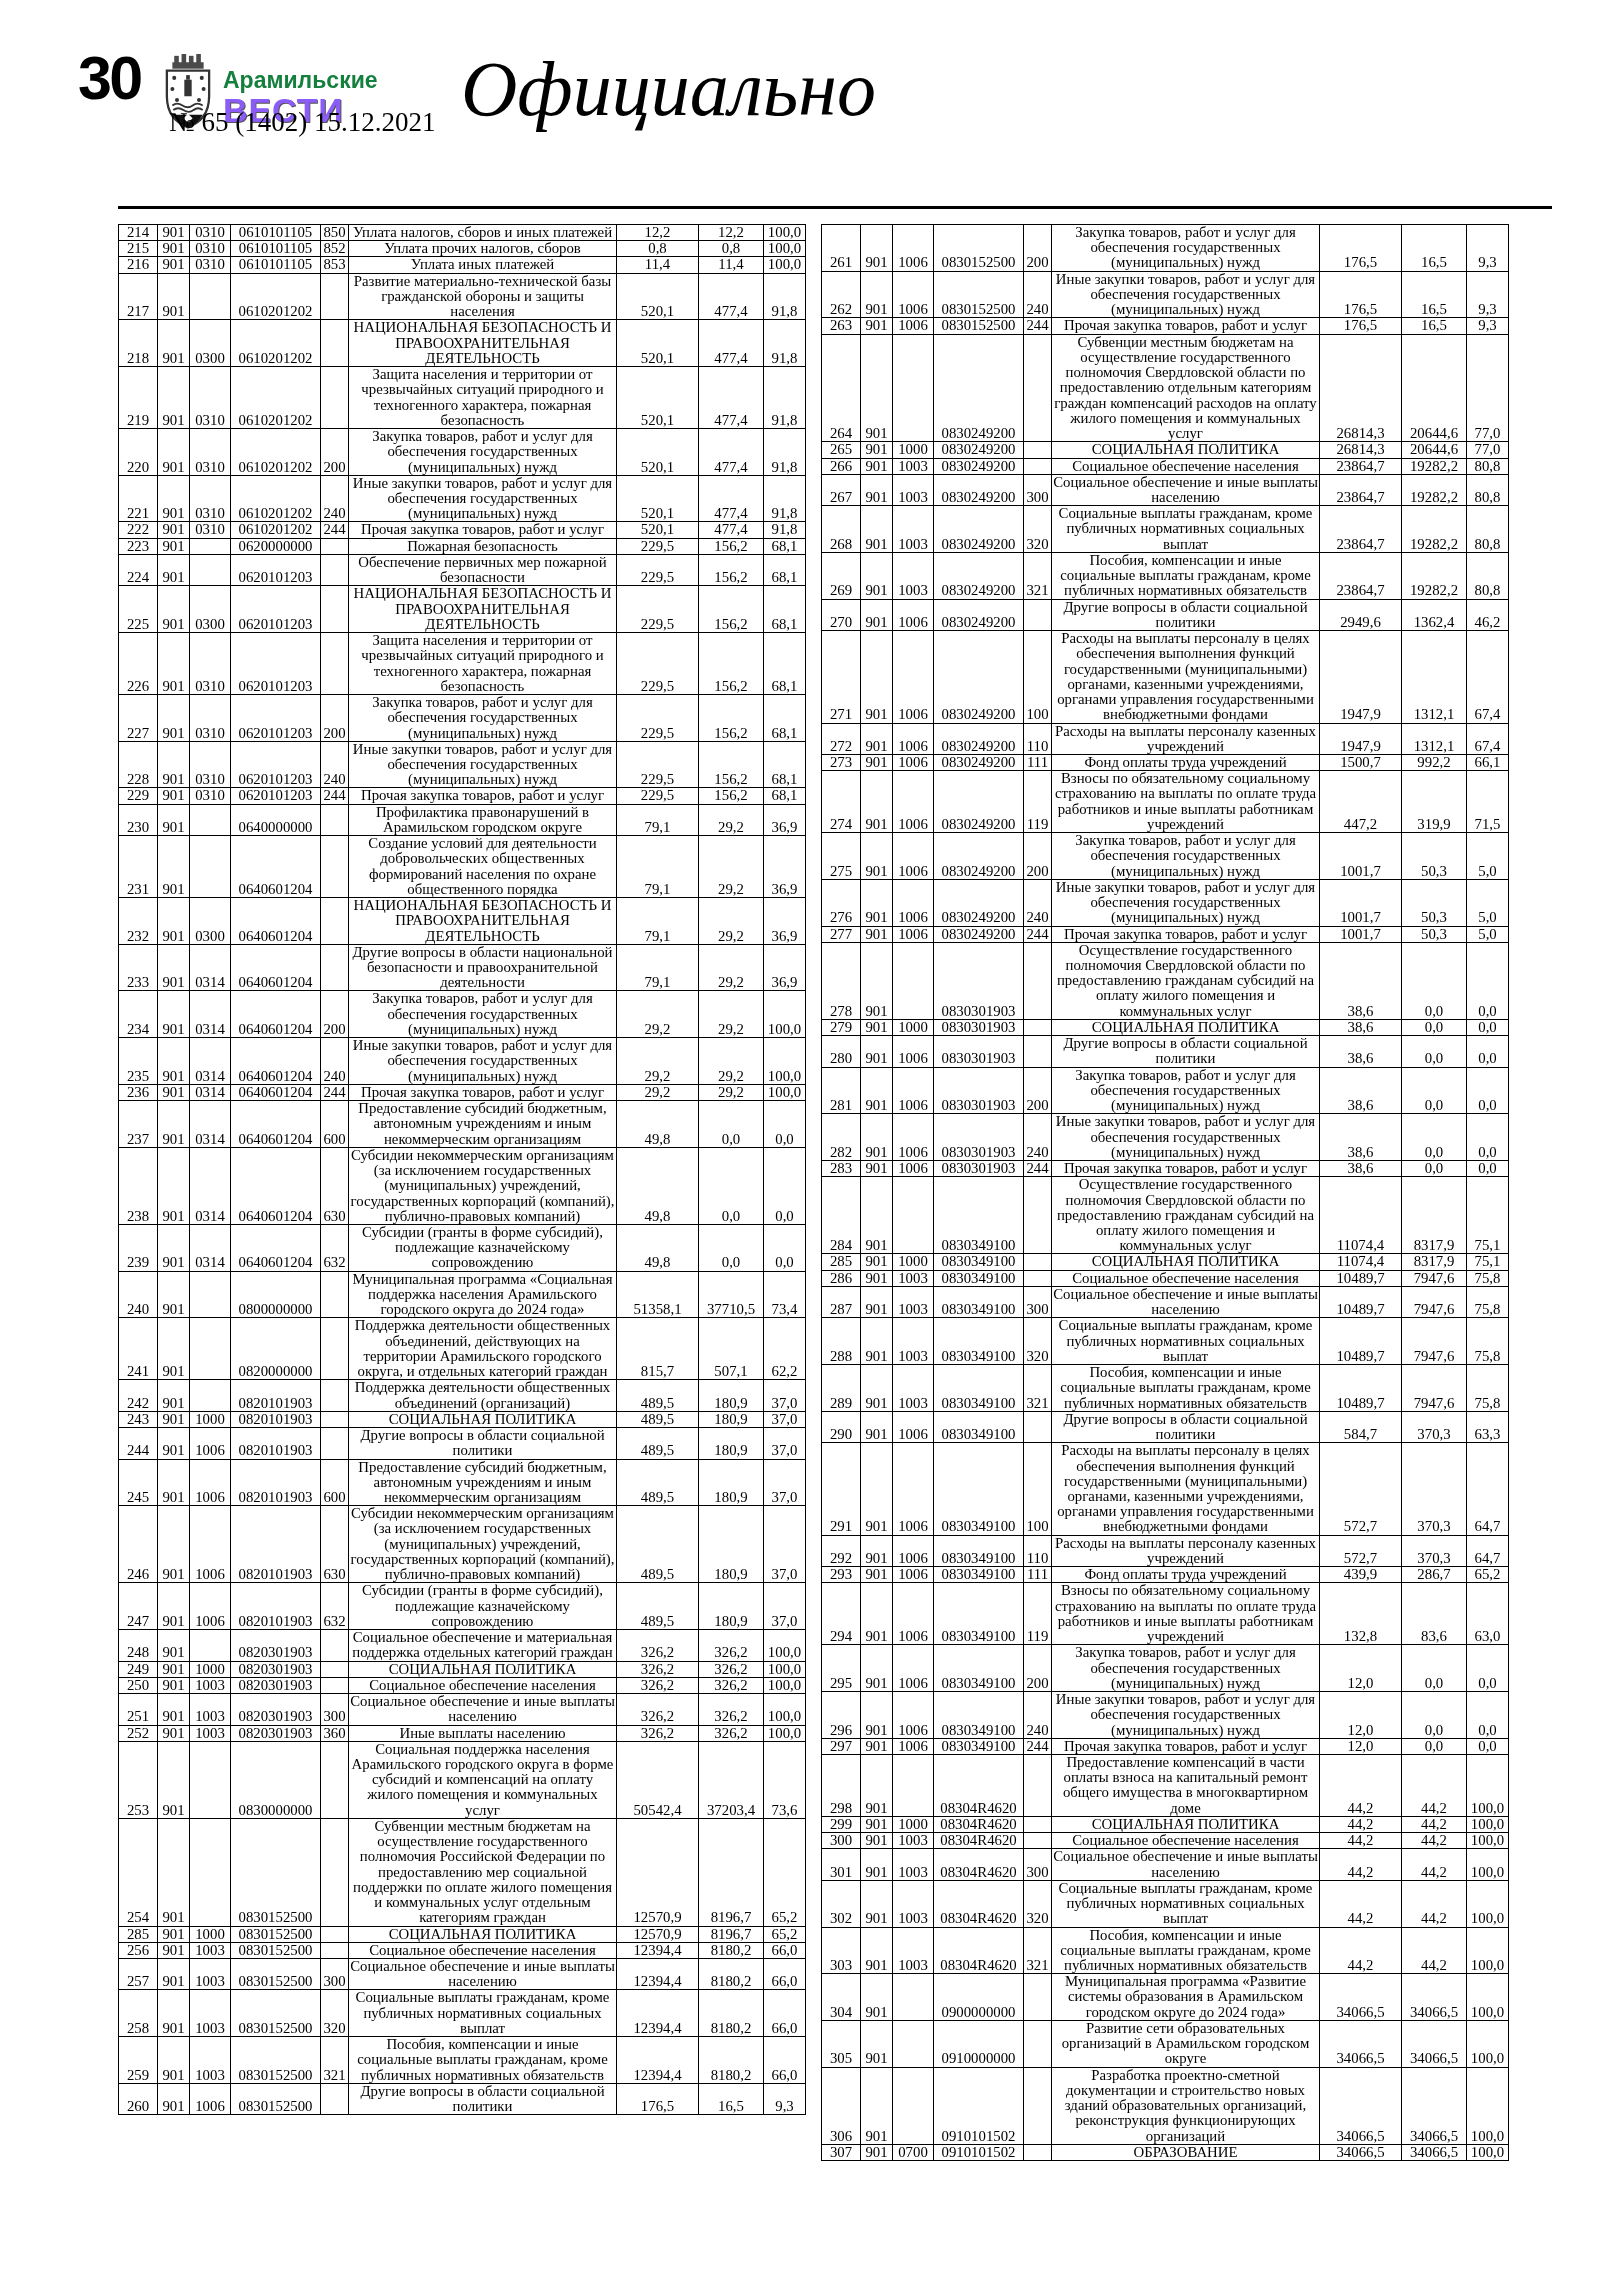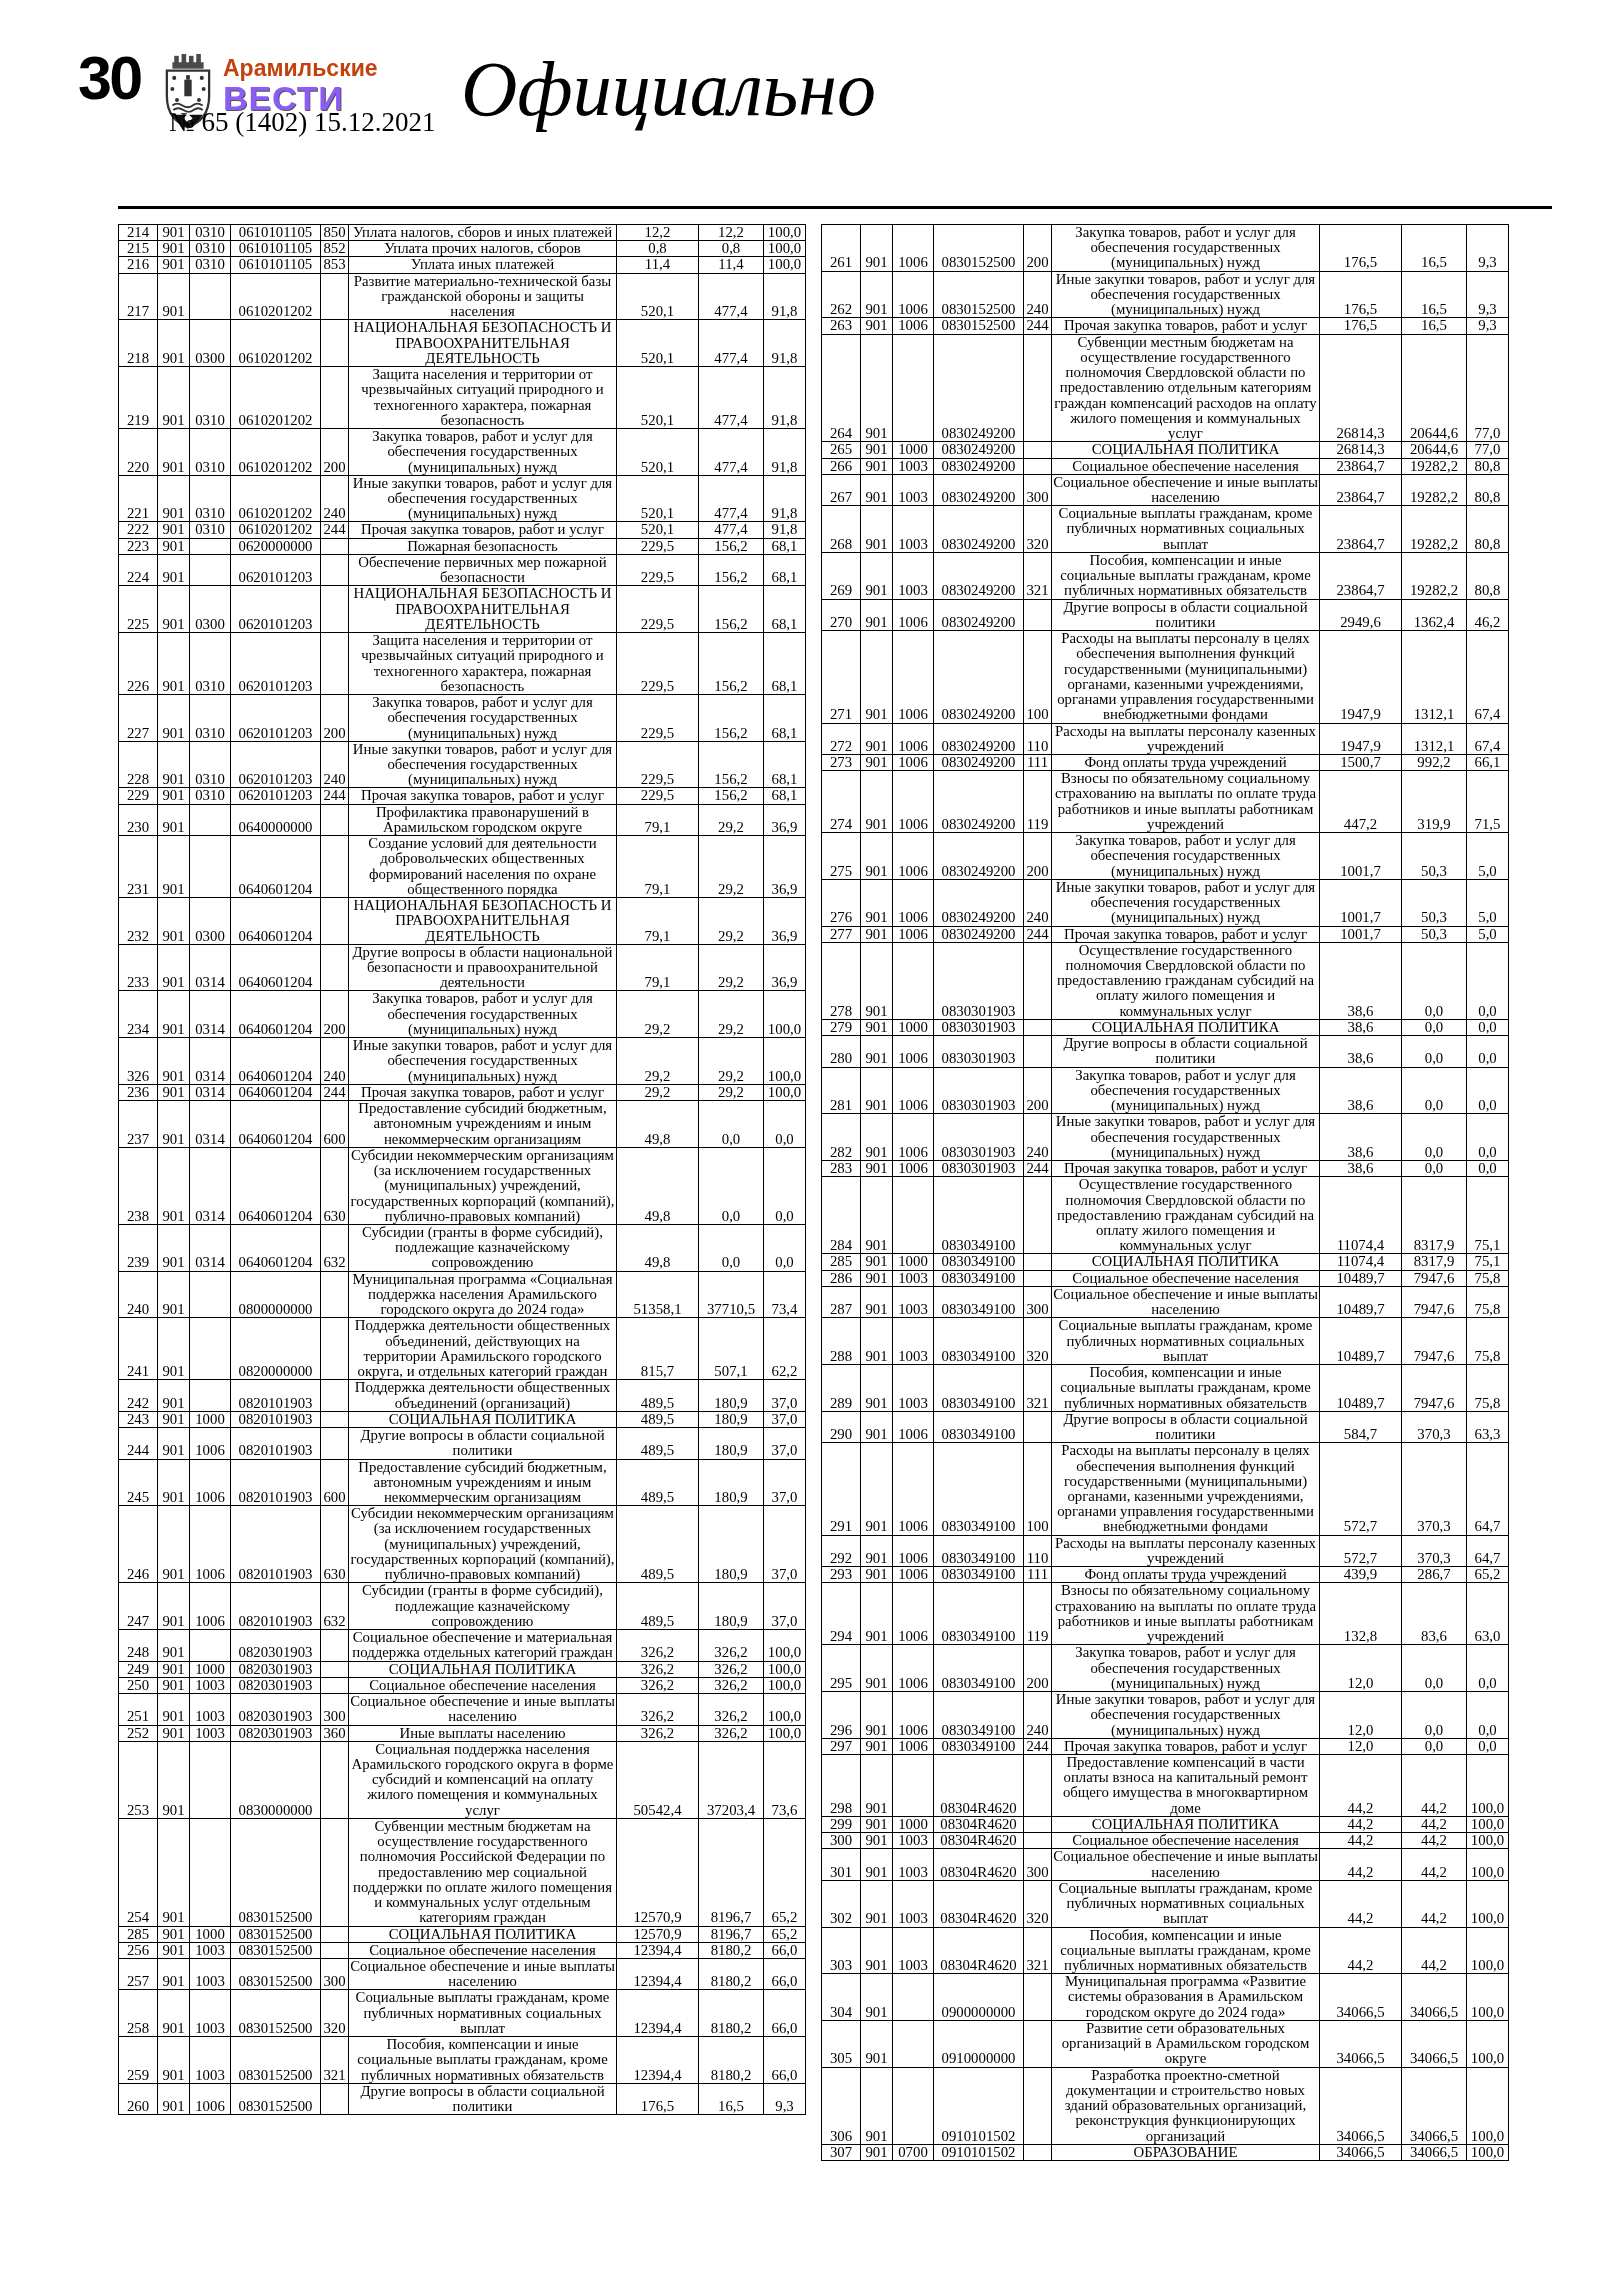--- a/index.html
+++ b/index.html
@@ -13,21 +13,21 @@
   
   .pagenum{
     position:absolute;left:78px;top:48px;
     font-family:Liberation Sans, sans-serif;font-weight:700;
     font-size:61px;letter-spacing:-2.8px;line-height:1;
   }
   .logo{position:absolute;left:161px;top:54px;width:54px;height:79px;}
   .mast{position:absolute;left:223px;top:57px;line-height:1;}
   .mast-top{
     font-family:"Liberation Sans", sans-serif;font-weight:700;
-    font-size:23px;color:#c2410c;
+    font-size:23px;color:#15803d;margin-top:12px;
   }
   .mast-main{
     font-family:"Liberation Sans", sans-serif;font-weight:700;
     font-size:34px;letter-spacing:0.9px;color:#8b5cf6;margin-top:0.9px;
     text-shadow:0.9px 0.9px 0 #555;
   }
   .issue{position:absolute;left:161px;top:107px;font-size:27px;white-space:nowrap;margin-left:8px;}
   .section-title{
     position:absolute;left:461px;top:50px;
     font-size:78px;font-style:italic;font-family:"Liberation Serif", serif;
@@ -333,21 +333,21 @@
             <td class="c-adm">901</td>
             <td class="c-sec">0314</td>
             <td class="c-prog">0640601204</td>
             <td class="c-vr">200</td>
             <td class="c-desc">Закупка товаров, работ и услуг для обеспечения государственных (муниципальных) нужд</td>
             <td class="c-plan">29,2</td>
             <td class="c-fact">29,2</td>
             <td class="c-pct">100,0</td>
           </tr>
           <tr>
-            <td class="c-n">326</td>
+            <td class="c-n">235</td>
             <td class="c-adm">901</td>
             <td class="c-sec">0314</td>
             <td class="c-prog">0640601204</td>
             <td class="c-vr">240</td>
             <td class="c-desc">Иные закупки товаров, работ и услуг для обеспечения государственных (муниципальных) нужд</td>
             <td class="c-plan">29,2</td>
             <td class="c-fact">29,2</td>
             <td class="c-pct">100,0</td>
           </tr>
           <tr>

